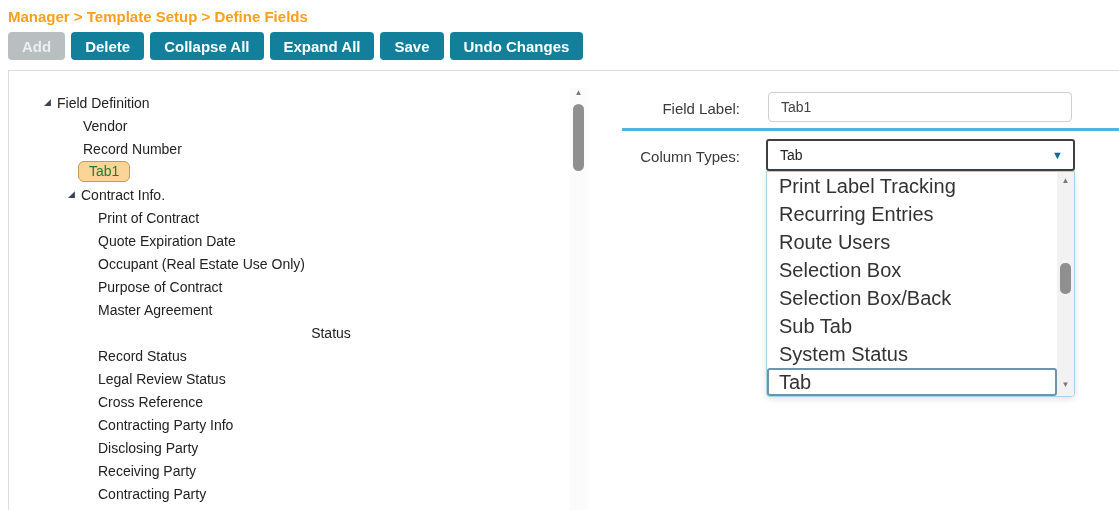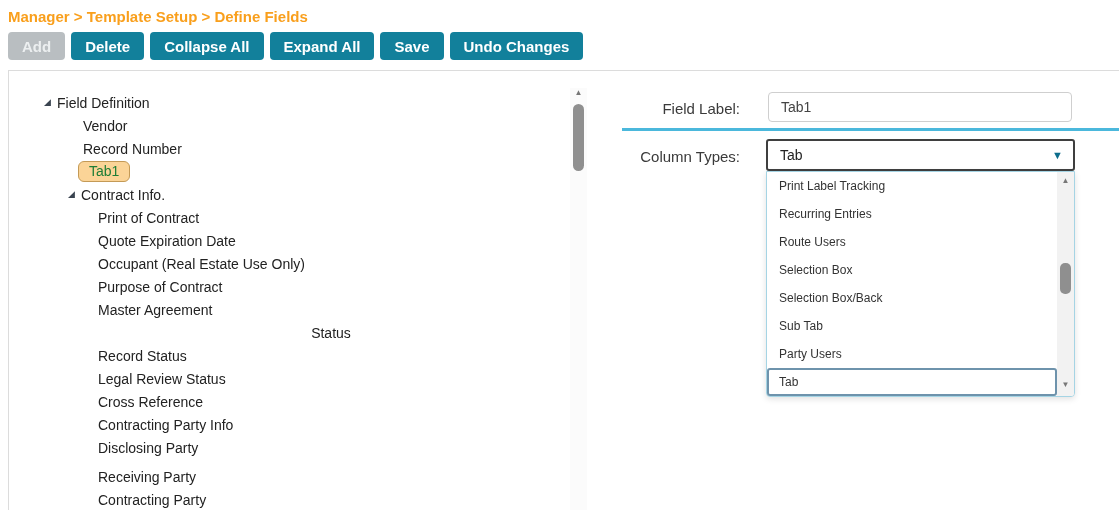--- a/index.html
+++ b/index.html
@@ -57,21 +57,21 @@
                 background:#fff; border:2px solid #3F3F3F; border-radius:3px; display:flex;
                 align-items:center; justify-content:space-between; padding:0 10px 0 12px;
                 font-size:14px; color:#222; cursor:pointer; }
   .select-arrow { font-size:11px; color:#0D6D8C; line-height:1; }
 
   
   .dropdown { position:absolute; left:766px; top:171px; width:309px; height:226px;
               background:#fff; border:1px solid #A5D4E4; border-radius:0 0 4px 4px;
               box-shadow:0 2px 6px rgba(0,0,0,0.12); display:flex; }
   .options { flex:1; display:flex; flex-direction:column; }
-  .option { height:28px; display:flex; align-items:center; padding-left:12px; font-size:12px;
+  .option { height:28px; display:flex; align-items:center; padding-left:12px; font-size:20px;
             color:#333; cursor:pointer; white-space:nowrap; }
   .option.focused { border:2px solid #6E93AC; border-radius:3px; padding-left:10px; }
 
   .dd-scrollbar { position:relative; width:17px; background:#F2F2F2; border-radius:0 0 3px 0; }
   .dd-scrollbar .sb-arrow.up { position:absolute; top:4px; left:0; }
   .dd-scrollbar .sb-arrow.down { position:absolute; bottom:6px; left:0; }
   .dd-scrollbar .thumb { position:absolute; left:3px; top:91px; width:11px; height:31px;
                          background:#8F8F8F; border-radius:5px; cursor:pointer; }
 </style>
 </head>
@@ -171,21 +171,21 @@
       <div class="tree-item" style="padding-left: 89px;">
 
         <span class="label">Contracting Party Info</span>
       </div>
 
       <div class="tree-item" style="padding-left: 89px;">
 
         <span class="label">Disclosing Party</span>
       </div>
 
-      <div class="tree-item" style="padding-left: 89px; margin-top: 6px;">
+      <div class="tree-item" style="padding-left: 89px;">
 
         <span class="label">Receiving Party</span>
       </div>
 
       <div class="tree-item" style="padding-left: 89px;">
 
         <span class="label">Contracting Party</span>
       </div>
     </div>
 
@@ -216,21 +216,21 @@
       <div class="option">Recurring Entries</div>
 
       <div class="option">Route Users</div>
 
       <div class="option">Selection Box</div>
 
       <div class="option">Selection Box/Back</div>
 
       <div class="option">Sub Tab</div>
 
-      <div class="option">Party Users</div>
+      <div class="option">System Status</div>
 
       <div class="option focused">Tab</div>
     </div>
   <div class="dd-scrollbar">
     <div class="sb-arrow up">▲</div>
     <div class="thumb"></div>
     <div class="sb-arrow down">▼</div>
   </div>
 </div>
 

